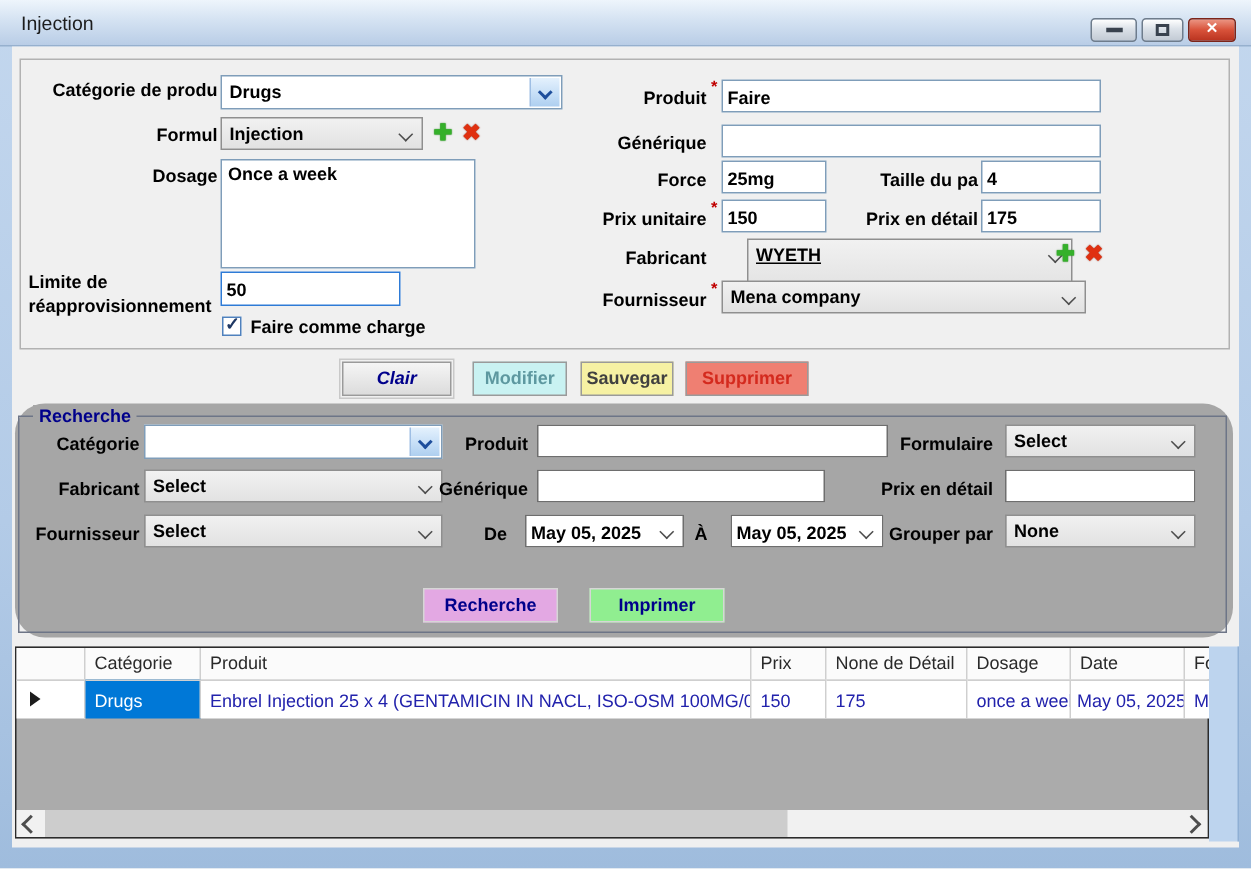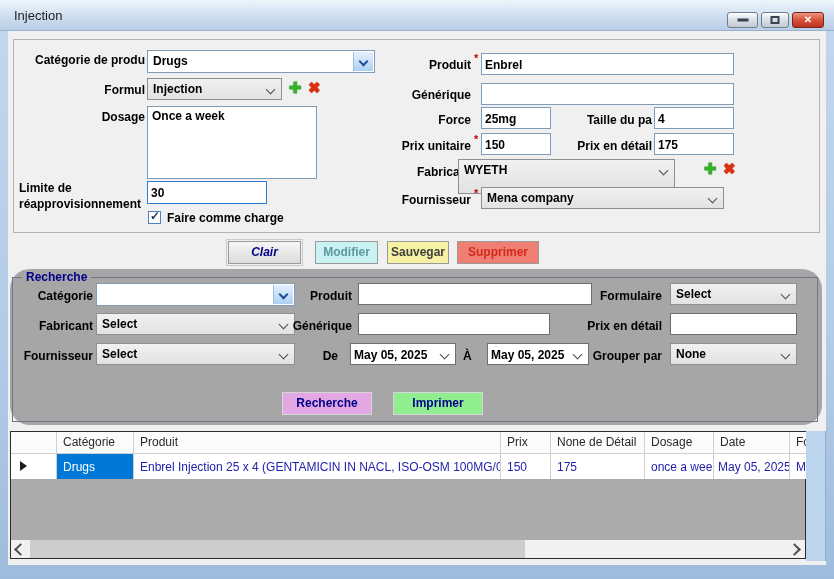--- a/index.html
+++ b/index.html
@@ -73,32 +73,32 @@
       <div class="lbl r" style="left:40px;top:70px;width:91px;">Dosage</div>
       <div class="txtarea" style="left:133px;top:66px;width:170px;height:73px;">
         <span>Once a week</span>
       </div>
 
       <div class="lbl" style="left:5px;top:140px;width:135px;line-height:16px;">
         <span>Limite de</span><br>
         <span>réapprovisionnement</span>
       </div>
       <div class="inp focused" style="left:133px;top:141px;width:120px;height:23px;padding-top:4px;">
-        <span>30</span>
+        <span>50</span>
       </div>
 
       <div class="chk" style="left:134px;top:171px;">
         <span class="mark">✓</span>
       </div>
       <div class="lbl" style="left:153px;top:171px;">Faire comme charge</div>
 
       <div class="lbl r" style="left:337px;top:18px;width:120px;">Produit</div>
       <div class="ast" style="left:460px;top:12px;">*</div>
       <div class="inp" style="left:467px;top:13px;width:253px;height:22px;padding-top:4px;">
-        <span>Enbrel</span>
+        <span>Faire</span>
       </div>
 
       <div class="lbl r" style="left:337px;top:48px;width:120px;">Générique</div>
       <div class="inp" style="left:467px;top:43px;width:253px;height:22px;padding-top:4px;">
         <span></span>
       </div>
 
       <div class="lbl r" style="left:337px;top:73px;width:120px;">Force</div>
       <div class="inp" style="left:467px;top:67px;width:70px;height:22px;padding-top:4px;">
         <span>25mg</span>
@@ -113,21 +113,21 @@
       <div class="inp" style="left:467px;top:93px;width:70px;height:22px;padding-top:4px;">
         <span>150</span>
       </div>
       <div class="lbl r" style="left:538px;top:99px;width:100px;">Prix en détail</div>
       <div class="ast" style="left:640px;top:92px;font-size:9px;">*</div>
       <div class="inp" style="left:640px;top:93px;width:80px;height:22px;padding-top:4px;">
         <span>175</span>
       </div>
 
       <div class="lbl r" style="left:337px;top:125px;width:120px;">Fabricant</div>
-      <div class="cmb" style="left:444px;top:119px;width:217px;height:35px;">
+      <div class="cmb" style="left:484px;top:119px;width:217px;height:35px;text-decoration:underline;">
         <span>WYETH</span>
         <div class="chev"></div>
       </div>
       <div class="addicon" style="left:690px;top:120px;">✚</div>
       <div class="delicon" style="left:709px;top:120px;">✖</div>
 
       <div class="lbl r" style="left:337px;top:153px;width:120px;">Fournisseur</div>
       <div class="ast" style="left:460px;top:147px;">*</div>
       <div class="cmb" style="left:467px;top:147px;width:243px;height:22px;">
         <span>Mena company</span>

